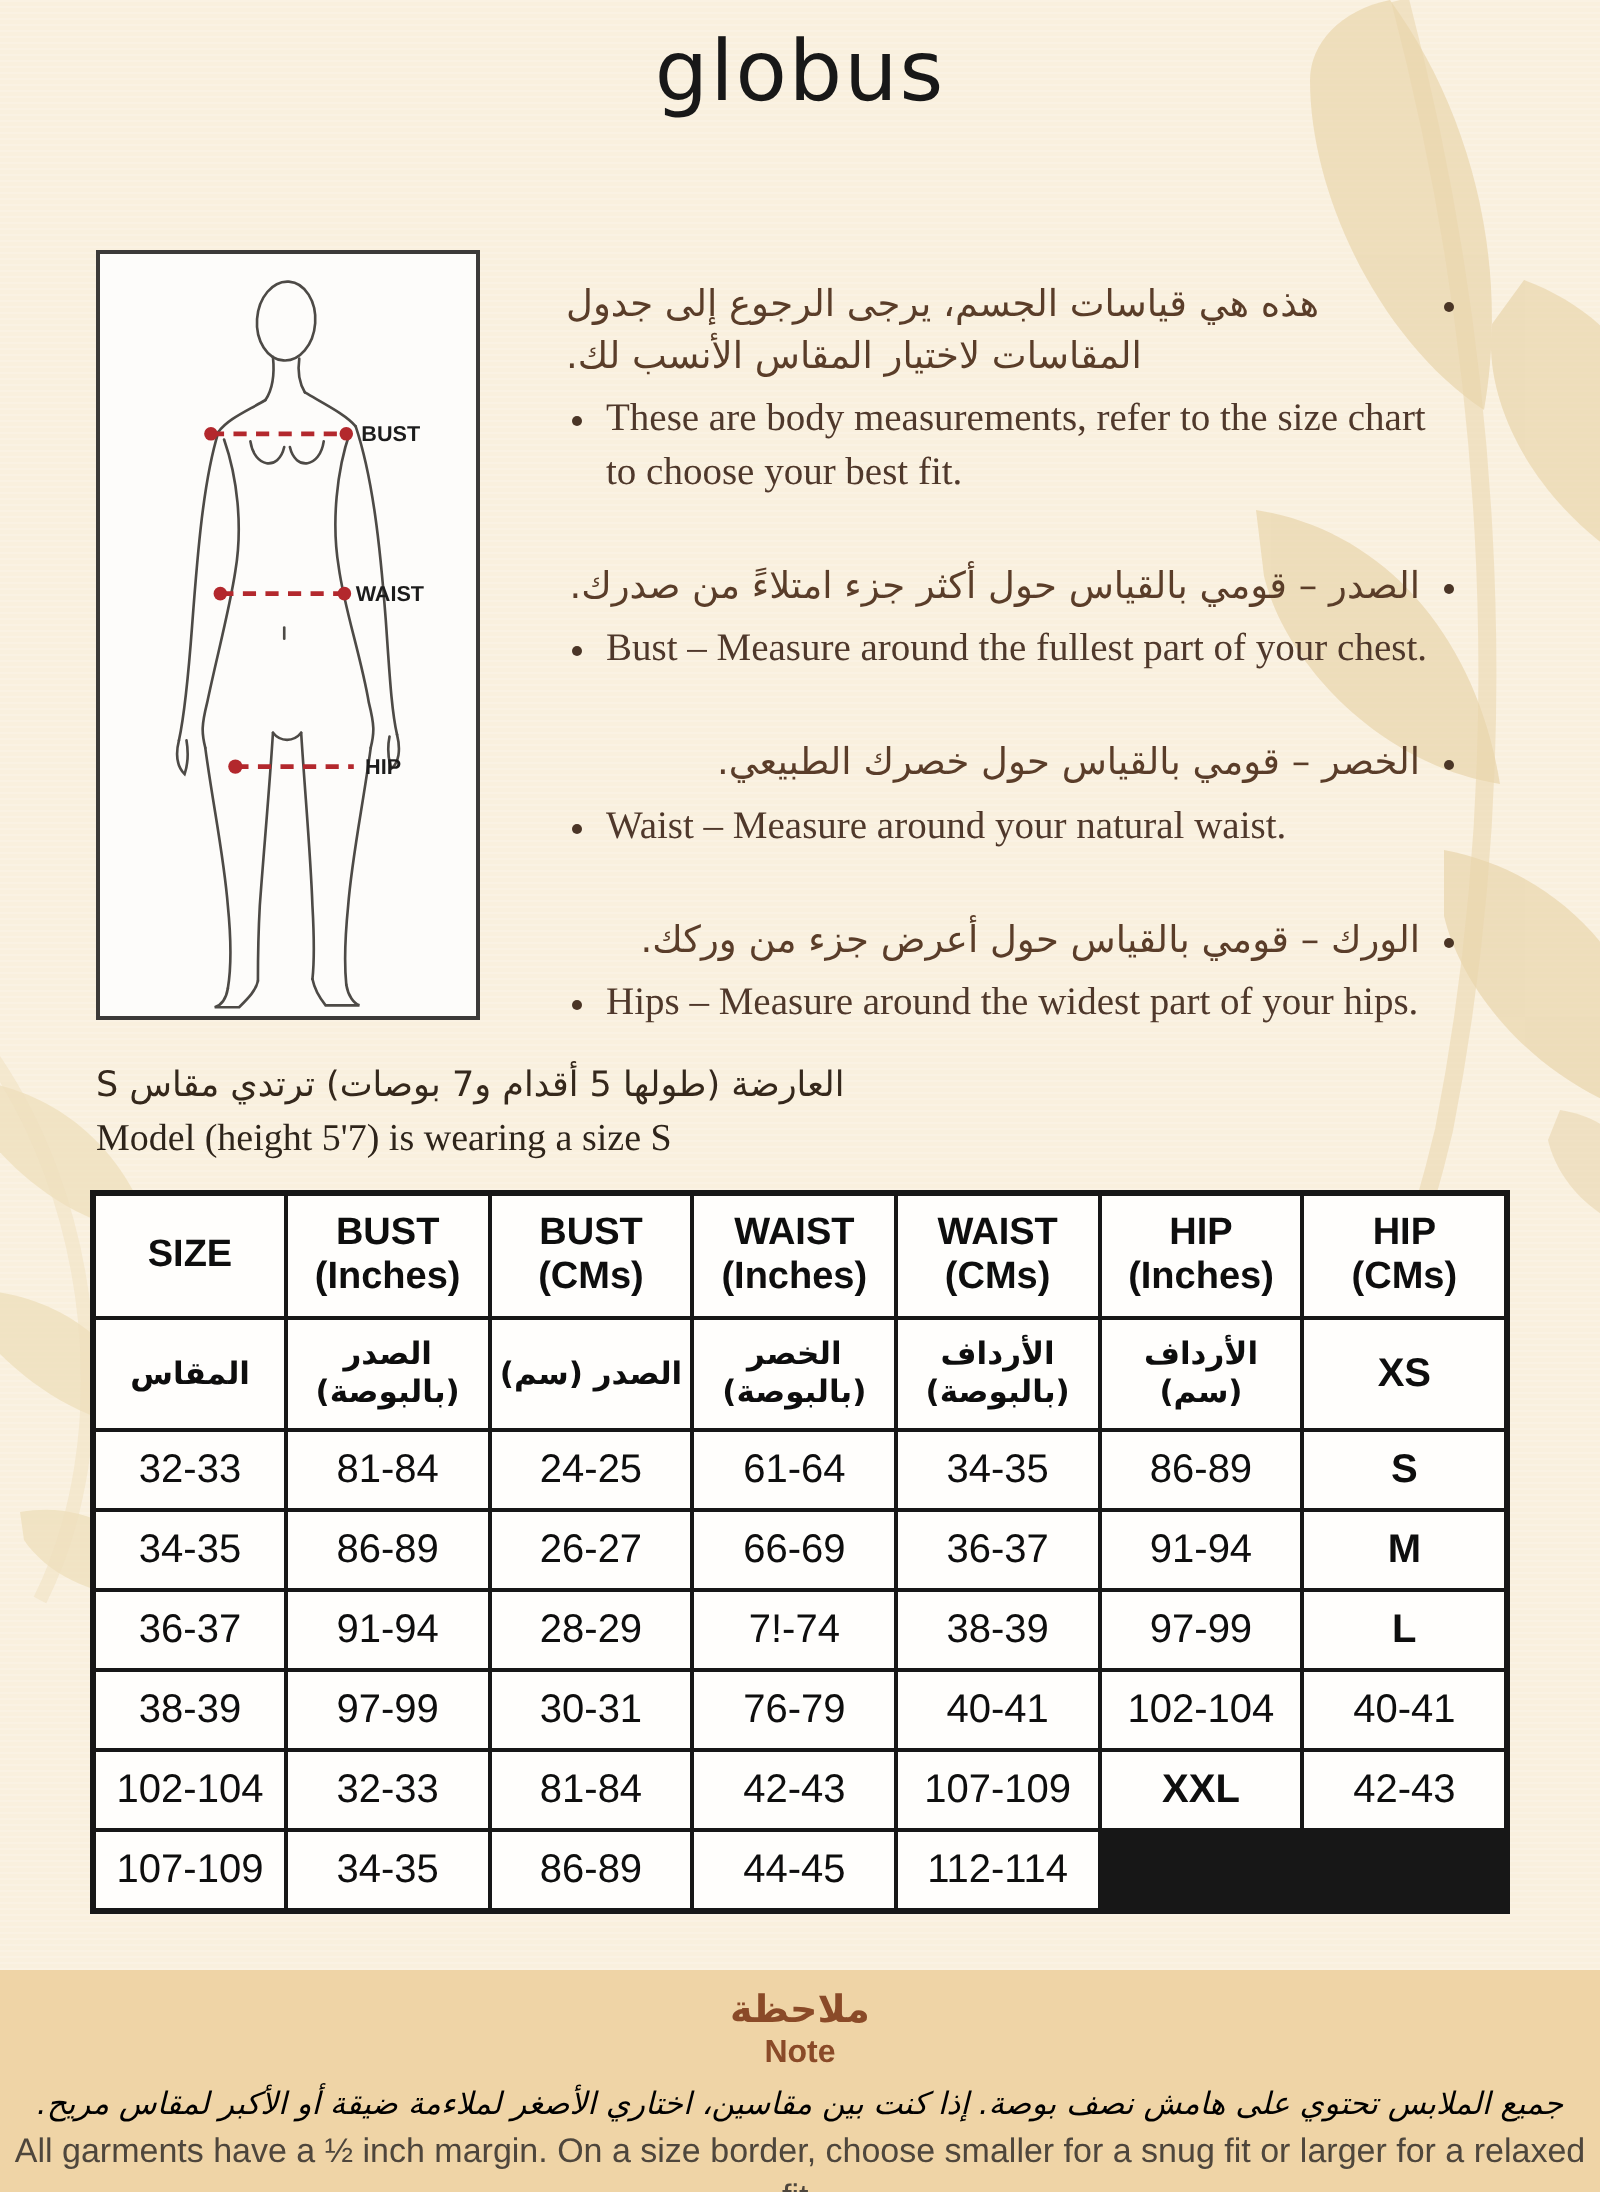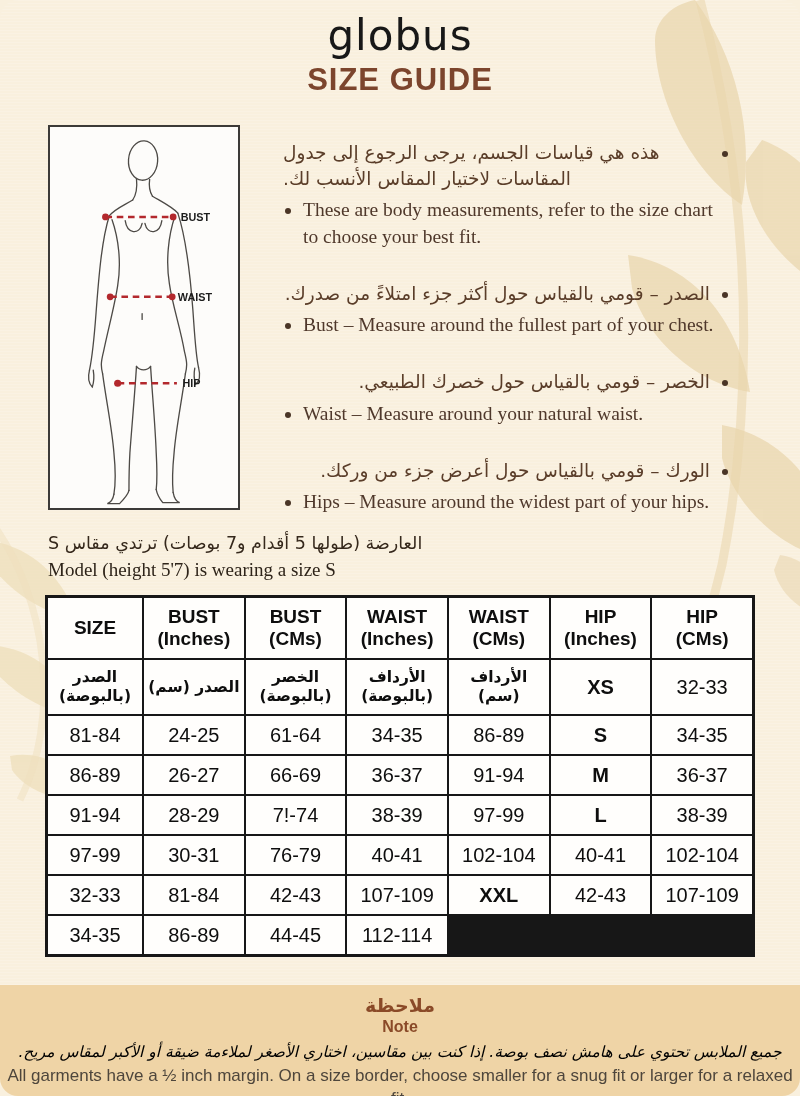--- a/index.html
+++ b/index.html
@@ -1,21 +1,20 @@
 <!DOCTYPE html>
 <html><head>
 <meta charset="utf-8">
 <style>
   html,body{margin:0;padding:0;background:#f9f0de;}
   #page{
     position:relative;width:800px;height:1096px;overflow:hidden;
     background:#f9f0de;
     background-image:repeating-linear-gradient(0deg, rgba(255,255,255,.16) 0 1px, rgba(0,0,0,0) 1px 3px);
     font-family:"Liberation Sans", sans-serif;
-    border-radius:18px;
   }
   .decor{position:absolute;inset:0;z-index:0;}
   .layer{position:absolute;z-index:1;}
 
   
   .header{top:12px;left:0;width:800px;text-align:center;}
   .logo{font-family:"DejaVu Sans", sans-serif;font-size:42px;font-weight:500;letter-spacing:1px;color:#181818;line-height:1.15;}
   .subtitle{font-size:31px;font-weight:800;letter-spacing:1px;color:#7c452d;margin-top:2px;}
 
   
@@ -73,21 +72,20 @@
     <g fill="#efe0bd" opacity="0.8">
       <path d="M-14,540 C32,546 64,578 76,618 C36,612 4,586 -14,558 Z"></path>
       <path d="M-16,645 C30,645 66,675 78,715 C38,713 2,684 -16,658 Z"></path>
       <path d="M10,756 C44,750 72,768 84,798 C52,802 24,788 12,770 Z"></path>
     </g>
     <path d="M-10,520 C50,600 60,720 20,800" stroke="#efe0bd" stroke-width="7" fill="none" opacity="0.5"></path>
   </svg>
 
   <header class="layer header">
     <div class="logo">globus</div>
-    <div class="subtitle">SIZE GUIDE</div>
   </header>
 
   <div class="layer diagram-box">
     <svg viewBox="0 0 200 400">
       <g fill="none" stroke="#4d4a46" stroke-width="1.4" stroke-linecap="round">
         <ellipse cx="99" cy="33" rx="15.5" ry="21" transform="rotate(4 99 33)"></ellipse>
         <path d="M92,52 C93,62 92,69 88,75"></path>
         <path d="M106,53 C105,60 106,66 109,71"></path>
         <path d="M88,75 C78,81 68,85 63,92"></path>
         <path d="M109,71 C121,78 131,83 136,89"></path>
@@ -177,20 +175,24 @@
     <div class="cell h-en">
         <div>HIP</div>
         <div>(Inches)</div>
       </div>
     <div class="cell h-en">
         <div>HIP</div>
         <div>(CMs)</div>
       </div>
 
     <div class="cell h-ar">
+        <div>المقاس</div>
+        <div></div>
+      </div>
+    <div class="cell h-ar">
         <div>الصدر</div>
         <div>(بالبوصة)</div>
       </div>
     <div class="cell h-ar">
         <div>الصدر (سم)</div>
         <div></div>
       </div>
     <div class="cell h-ar">
         <div>الخصر</div>
         <div>(بالبوصة)</div>

